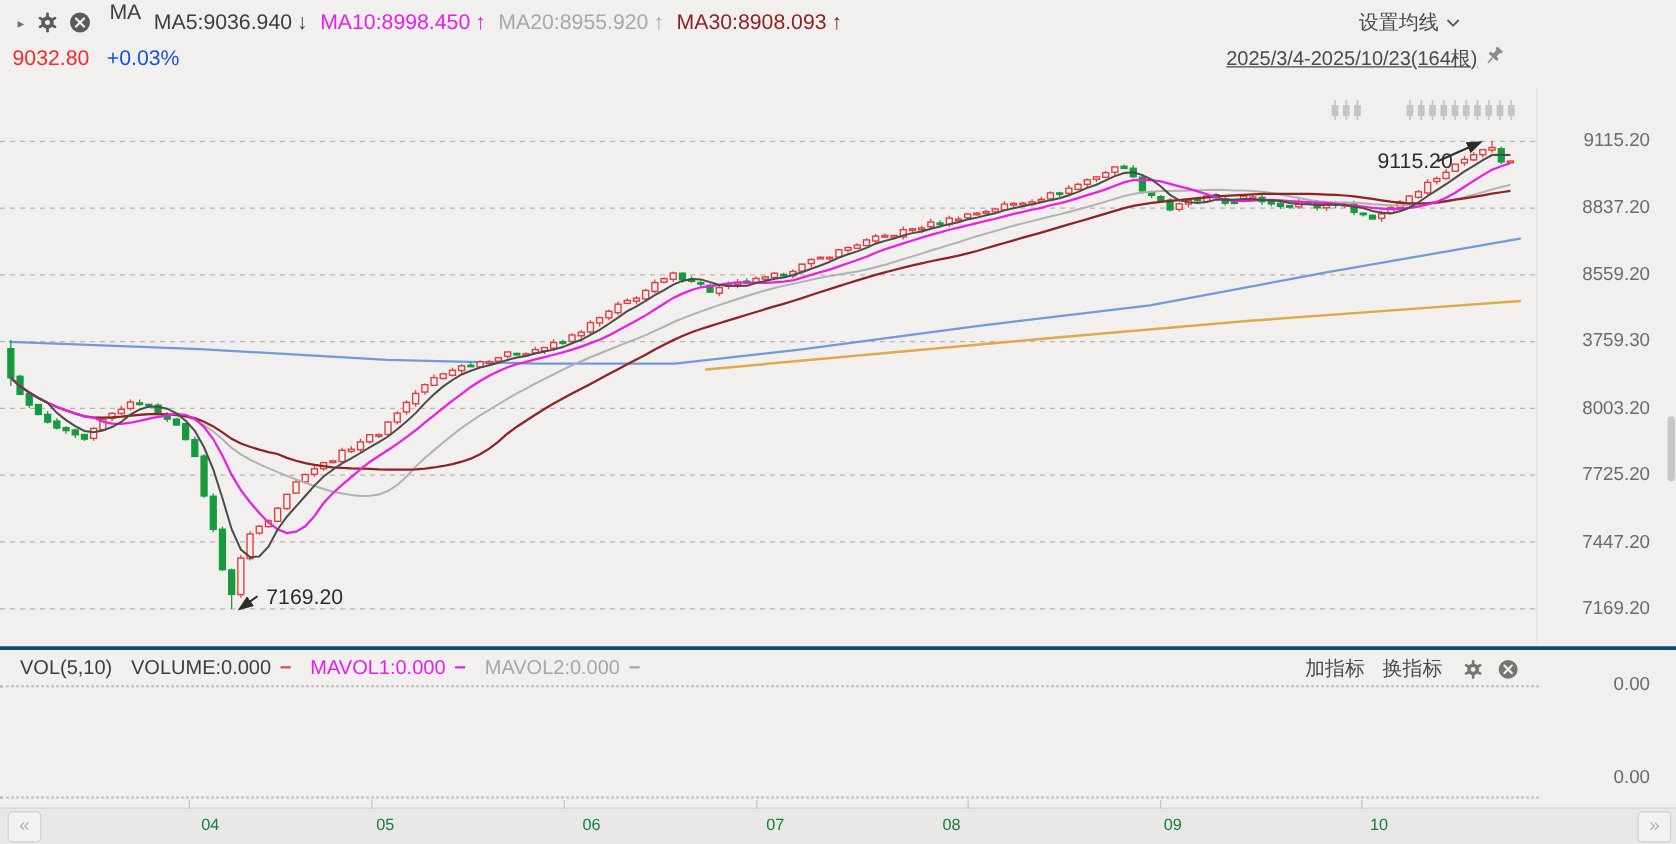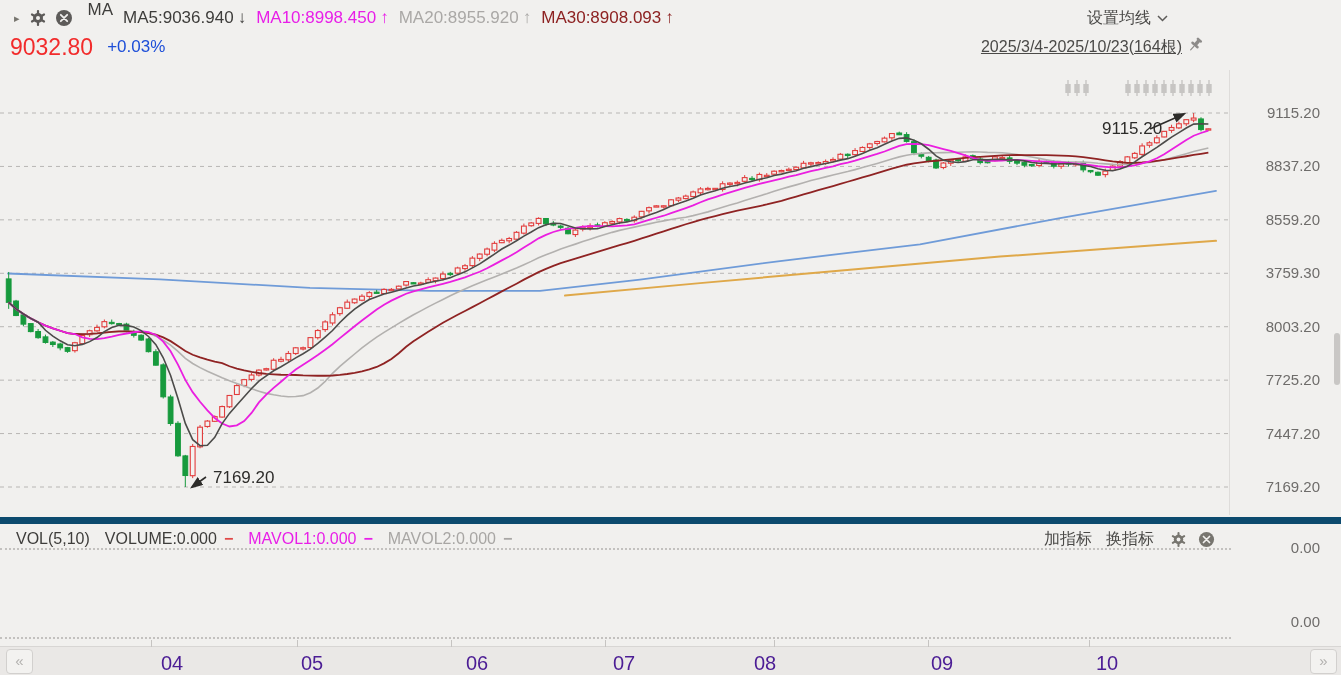--- a/index.html
+++ b/index.html
@@ -10,43 +10,43 @@
   .row1 .title{font-size:17px;color:#2f2e2c;}
   .row1 .tarrow{font-size:11px;color:#77756f;margin:0 8px 0 4px;}
   .icon-btn{display:inline-flex;align-items:center;justify-content:center;width:20px;height:20px;margin-right:6px;cursor:pointer;}
   .ma-static{font-size:17px;color:#3e3d3b;margin:0 10px 16px 8px;}
   .ma-item{font-size:17px;margin-right:10px;}
   .ma-item .arr{margin-left:4px;}
   .spacer{flex:1;}
   .settings{font-size:16px;color:#4b4a48;display:inline-flex;align-items:center;margin-right:163px;cursor:pointer;margin-left:26px;}
   .settings svg{margin-left:6px;}
   .row2{position:absolute;left:10px;top:36px;width:1321px;height:22px;display:flex;align-items:center;white-space:nowrap;}
-  .price{font-size:23px;}
+  .price{font-size:17px;}
   .chg{font-size:17px;margin-left:14px;}
   .daterange{font-size:16px;color:#4b4a48;text-decoration:underline;cursor:pointer;}
   .pin{margin-left:4px;margin-right:127px;}
   
   #chart{position:absolute;left:0;top:60px;}
   #price-axis{position:absolute;left:1230px;top:60px;width:104px;height:455px;}
   #price-axis .tick{position:absolute;right:14px;font-size:15px;color:#6e6c6a;}
   
-  .volrow{position:absolute;left:0;top:517px;width:1341px;height:30px;display:flex;align-items:center;white-space:nowrap;border-top:7px solid #0c4a6e;}
+  .volrow{position:absolute;left:0;top:517px;width:1341px;height:30px;display:flex;align-items:center;white-space:nowrap;border-top:3px solid #0c4a6e;}
   .volrow .lead{margin-left:16px;font-size:16px;color:#3e3d3b;}
   .vitem{font-size:16px;margin-left:15px;}
   .vitem .dash{margin-left:7px;font-weight:bold;}
   .indbtn{font-size:16px;color:#4b4a48;margin-right:14px;cursor:pointer;}
   .volrow .icon-btn{margin-right:8px;}
   .volrow .pad-end{width:117px;}
   .dotline{position:absolute;left:0;width:1231px;border-top:2px dotted #c3c1bf;}
   #vol-axis .tick{position:absolute;right:14px;font-size:15px;color:#6e6c6a;}
   
   .taxis{position:absolute;left:0;top:646px;width:1341px;height:29px;background:#eae8e6;border-top:1px solid #d8d6d4;}
   .navbtn{position:absolute;top:2px;width:25px;height:23px;background:#f3f2f0;border:1px solid #d2d0ce;border-radius:4px;
           color:#b3b1af;font-size:15px;line-height:22px;text-align:center;cursor:pointer;}
-  .mlabel{position:absolute;top:5px;font-size:20px;color:#4c1d95;}
+  .mlabel{position:absolute;top:5px;font-size:13px;color:#15803d;}
   .mtick{position:absolute;top:-7px;width:1px;height:7px;background:#c6c4c2;}
   #vscroll{position:absolute;left:1334px;top:333px;width:6px;height:52px;border-radius:3px;background:#c9c7c5;cursor:pointer;}
 </style>
 </head>
 <body>
 
 <div id="app">
 
   <div class="row1">
     <span class="tarrow">▸</span>

